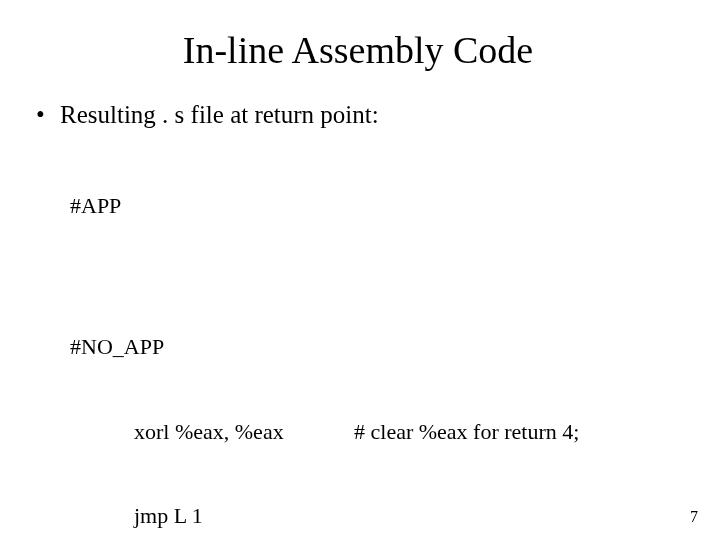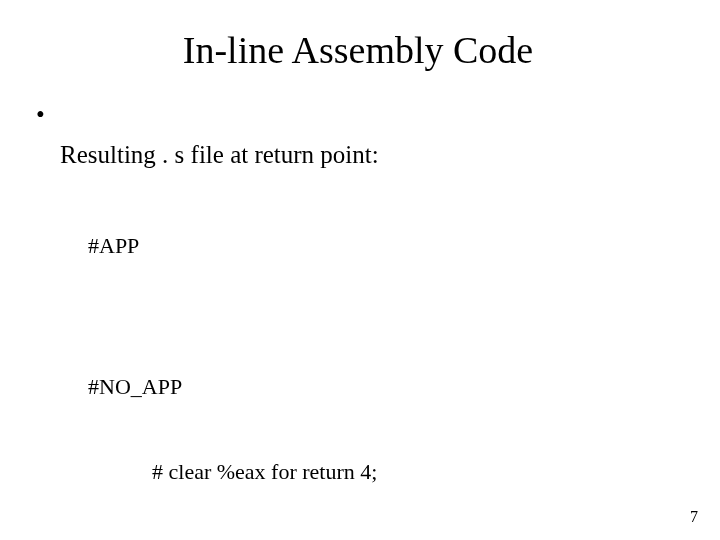--- a/index.html
+++ b/index.html
@@ -31,32 +31,30 @@
     font-size: 25px;
     margin-top: 10px;
   }
   .bullet-dot {
     width: 24px;
     flex: 0 0 24px;
     line-height: 1.2;
   }
   .bullet-text {
     line-height: 1.2;
-    margin-top: 40px;
   }
   .code-block {
     font-size: 22px;
     line-height: 1.28;
     padding-left: 70px;
     padding-top: 6px;
     white-space: pre;
   }
   .code-line {
     display: flex;
-    margin-left: 18px;
   }
   .col-label {
     display: inline-block;
     width: 64px;
     flex: 0 0 64px;
   }
   .col-instr {
     display: inline-block;
     width: 220px;
     flex: 0 0 220px;
@@ -80,21 +78,21 @@
 
   <div class="bullet-row">
     <div class="bullet-dot">•</div>
     <div class="bullet-text">Resulting . s file at return point:</div>
   </div>
 
   <div class="code-block">
     <div class="code-line"><span class="col-label">#APP</span><span class="col-instr"></span><span class="col-comment"></span></div>
     <div class="code-line"><span class="col-label"></span><span class="col-comment"></span></div>
     <div class="code-line"><span class="col-label">#NO_APP</span><span class="col-instr"></span><span class="col-comment"></span></div>
-    <div class="code-line"><span class="col-label"></span><span class="col-comment"># clear %eax for return 4;</span></div>
+    <div class="code-line"><span class="col-label"></span><span class="col-instr">xorl %eax, %eax</span><span class="col-comment"># clear %eax for return 4;</span></div>
     <div class="code-line"><span class="col-label"></span><span class="col-instr">jmp L 1</span><span class="col-comment"></span></div>
     
     
     
     
     
     
     
   </div>
 

